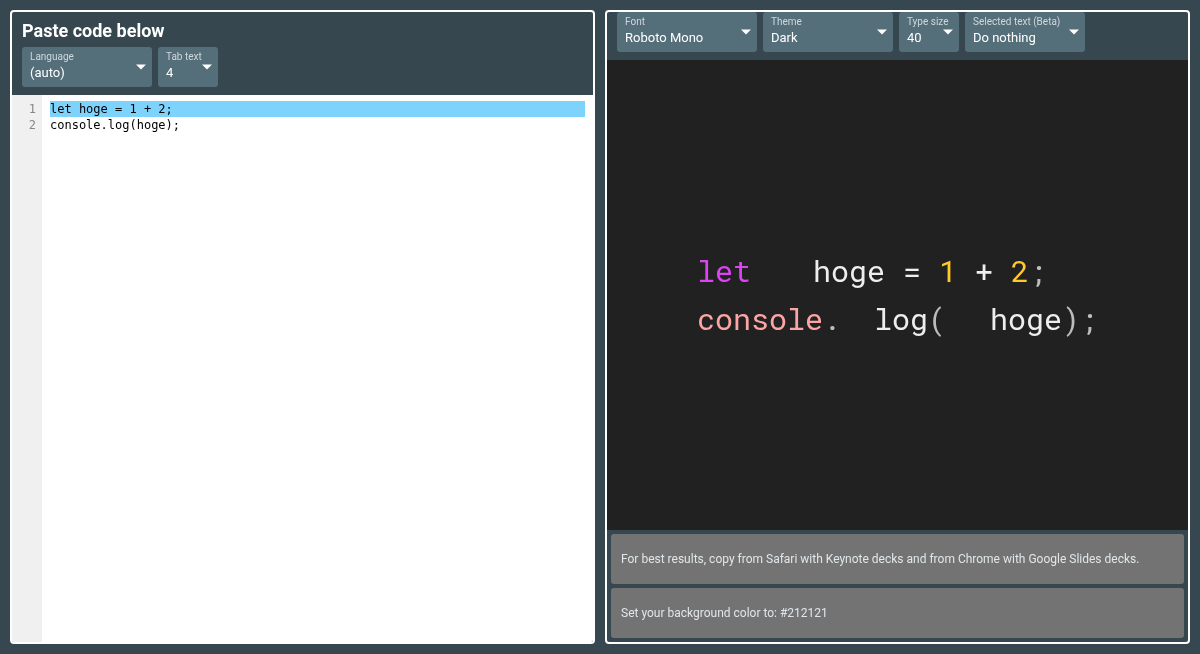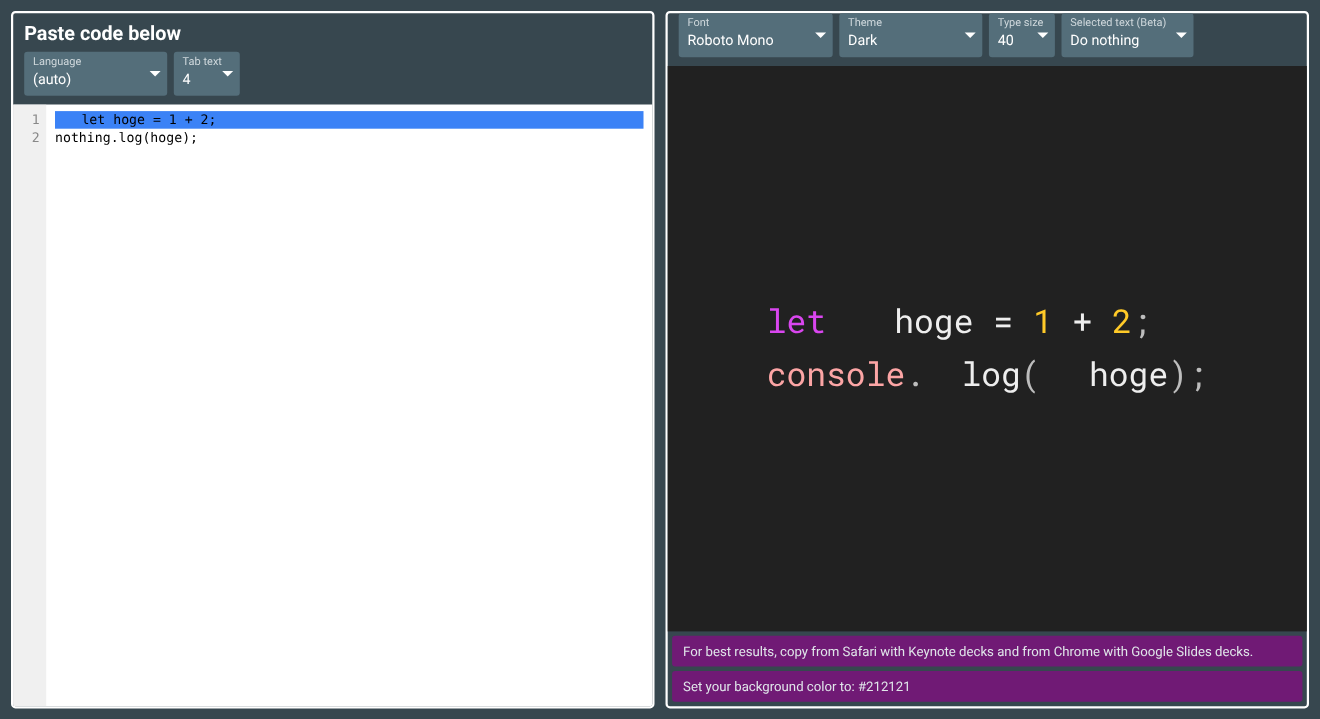--- a/index.html
+++ b/index.html
@@ -94,24 +94,23 @@
   flex: 1;
   font-family: ui-monospace, SFMono-Regular, Menlo, Consolas, monospace;
   font-size: 12px;
   line-height: 16px;
   padding: 6px 8px;
   color: #000;
   white-space: pre;
   outline: none;
 }
 .code-line-hl {
-  background: #3b82f6;
+  background: #7dd3fc;
   display: inline-block;
   min-width: 100%;
-  padding-left: 24px;
 }
 .output-wrap {
   flex: 1;
   display: flex;
   flex-direction: column;
   min-height: 0;
 }
 .output-area {
   flex: 1;
   background: #212121;
@@ -133,25 +132,25 @@
 .tk-punct { color: #bdbdbd; }
 .tk-obj { color: #fca5a5; }
 .tk-method { color: #eeeeee; margin-left: 33px; }
 .info-bars {
   padding: 4px;
   display: flex;
   flex-direction: column;
   gap: 4px;
 }
 .info-bar {
-  background: #701a75;
+  background: #737373;
   color: #e0e6ea;
   border-radius: 3px;
   font-size: 12px;
-  padding: 7px 10px;
+  padding: 18px 10px;
 }
 </style>
 </head>
 <body>
 
 <div class="panel">
   <div class="panel-title">Paste code below</div>
   <div class="controls-row">
     <div class="select-box" style="min-width:130px">
       <div class="select-label">Language</div>
@@ -163,21 +162,21 @@
       <div class="select-value">4</div>
       <div class="select-arrow"></div>
     </div>
   </div>
   <div class="editor-area">
     <div class="gutter">
       <div class="gutter-line">1</div>
       <div class="gutter-line">2</div>
     </div>
     <div class="code-input"><span class="code-line-hl">let hoge = 1 + 2;</span>
-<span>nothing.log(hoge);</span></div>
+<span>console.log(hoge);</span></div>
   </div>
 </div>
 
 <div class="panel">
   <div class="controls-row">
     <div class="select-box" style="min-width:140px">
       <div class="select-label">Font</div>
       <div class="select-value">Roboto Mono</div>
       <div class="select-arrow"></div>
     </div>

